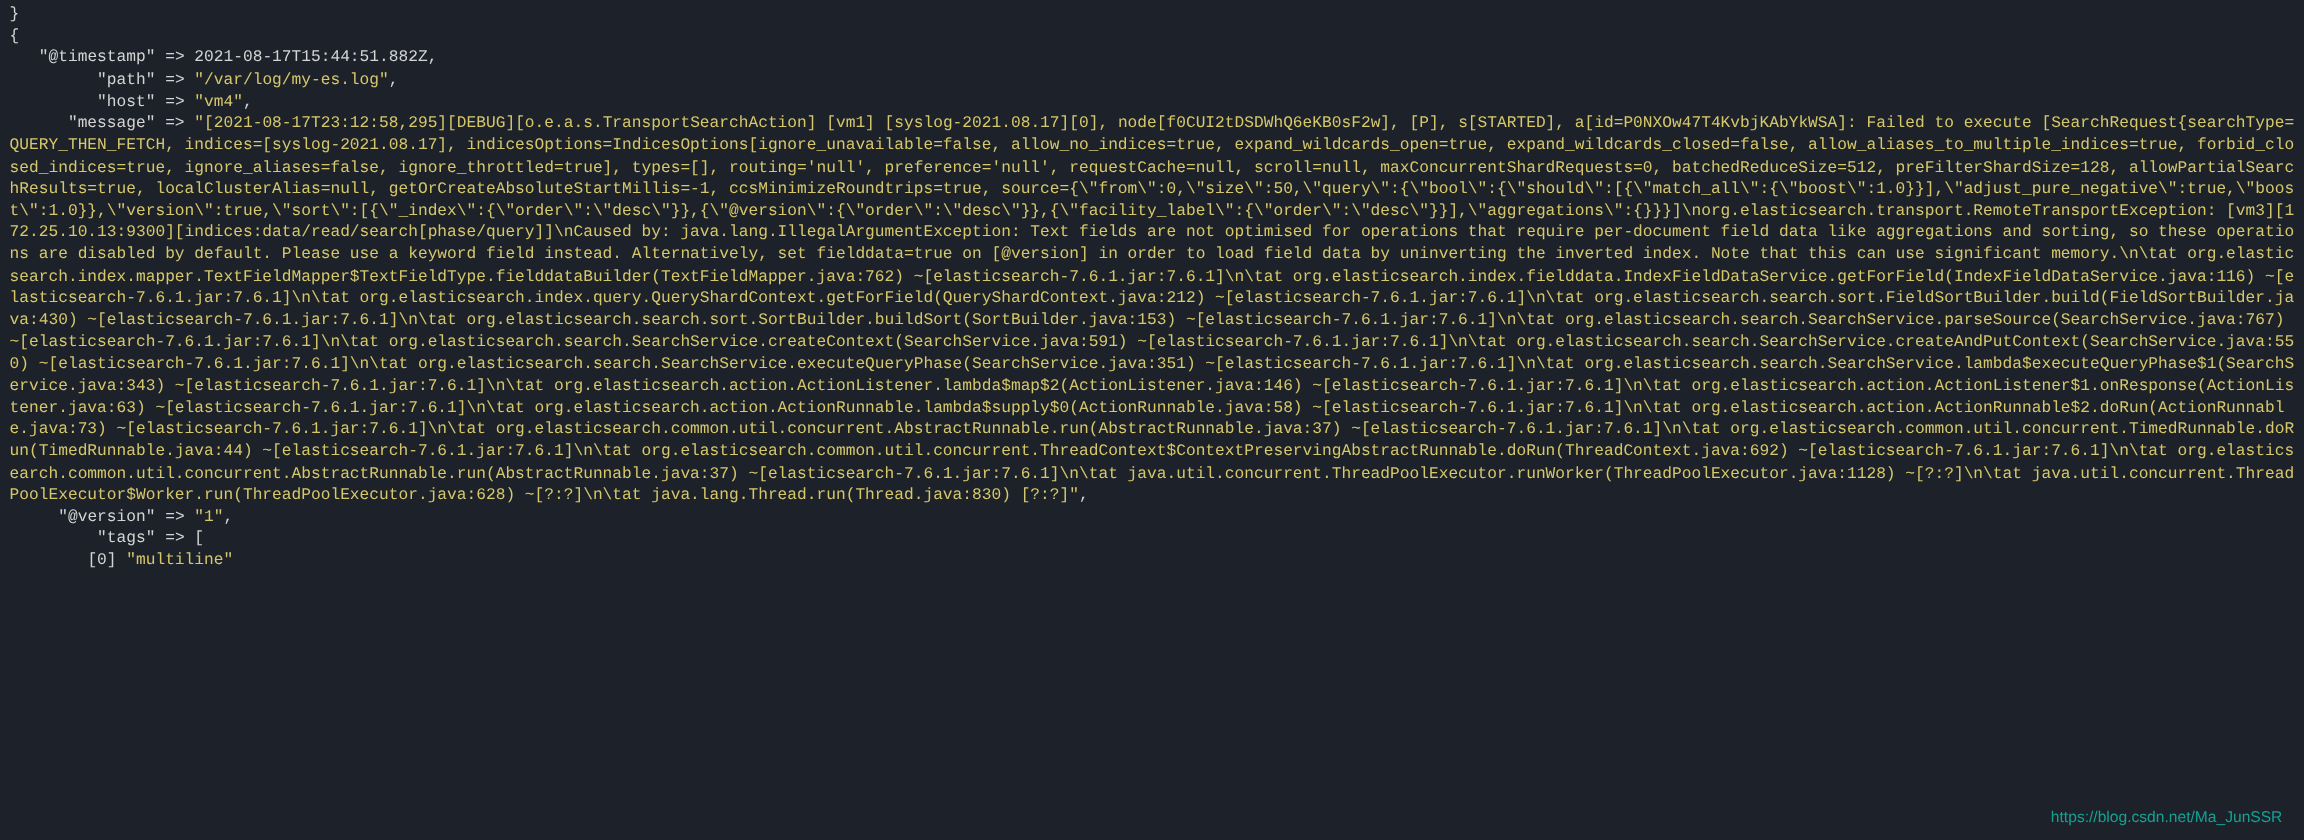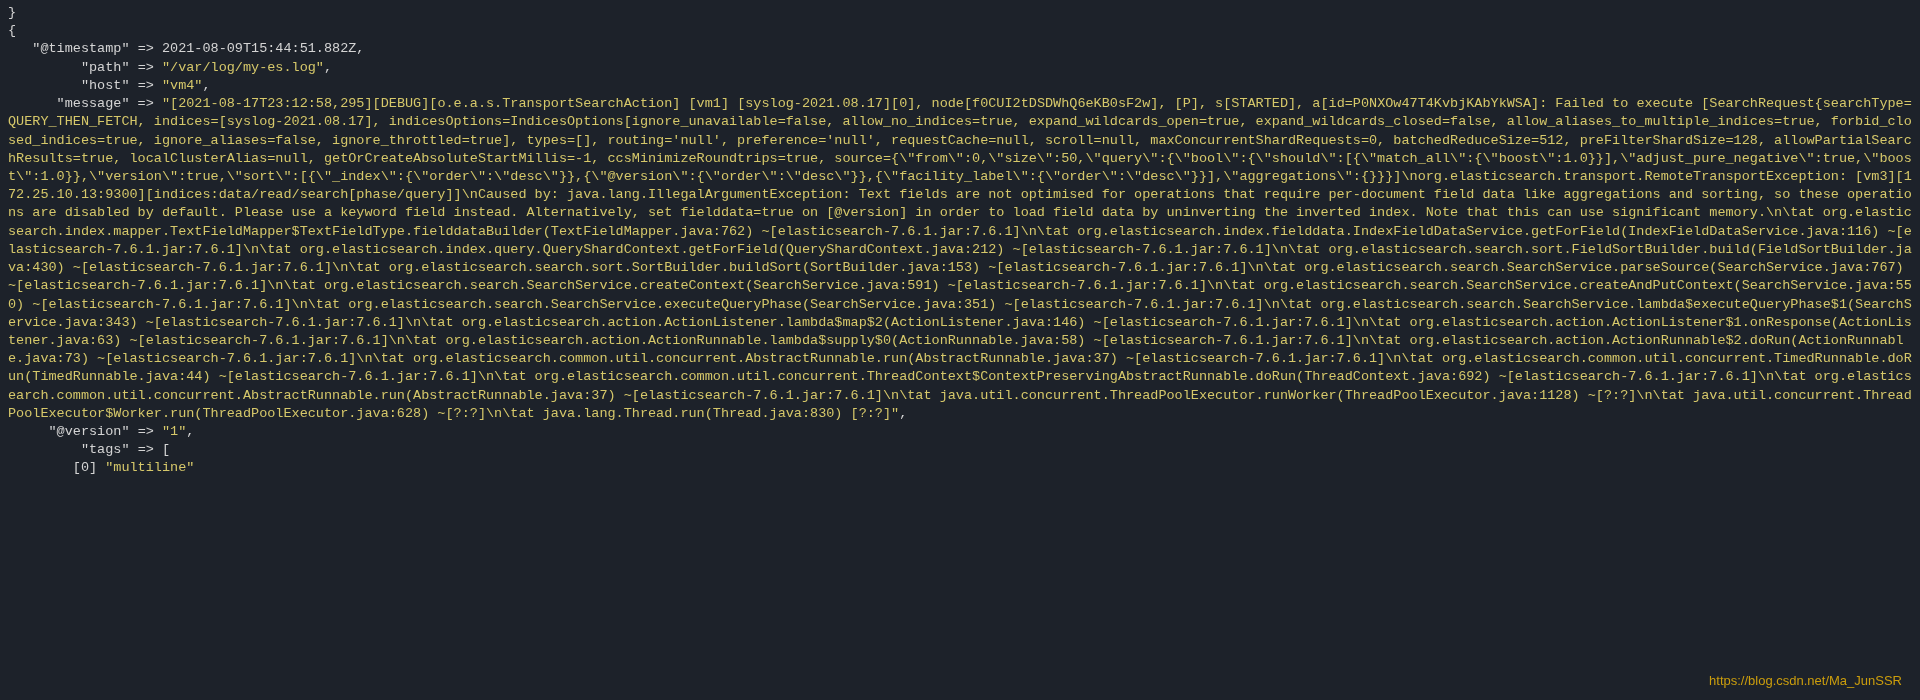--- a/index.html
+++ b/index.html
@@ -14,34 +14,34 @@
     overflow-wrap: break-word;
     word-break: break-all;
   }
   .line { white-space: pre-wrap; }
   .yellow { color: #d6c86a; }
   .white { color: #d4d4d4; }
   .watermark {
     position: fixed;
     right: 18px;
     bottom: 10px;
-    color: #eab308;
+    color: #14b8a6;
     font-size: 13px;
     font-family: Arial, sans-serif;
     opacity: 0.85;
   }
 </style>
 </head>
 <body>
 
 <div>
   <div class="line white">}</div>
   <div class="line white">{</div>
 
-  <div class="line"><span class="white">   "@timestamp" =&gt; </span><span class="white">2021-08-09T15:44:51.882Z,</span></div>
+  <div class="line"><span class="white">   "@timestamp" =&gt; </span><span class="white">2021-08-17T15:44:51.882Z,</span></div>
 
   <div class="line"><span class="white">         "path" =&gt; </span><span class="yellow">"/var/log/my-es.log"</span><span class="white">,</span></div>
 
   <div class="line"><span class="white">         "host" =&gt; </span><span class="yellow">"vm4"</span><span class="white">,</span></div>
 
   <div class="line"><span class="white">      "message" =&gt; </span><span class="yellow">"[2021-08-17T23:12:58,295][DEBUG][o.e.a.s.TransportSearchAction] [vm1] [syslog-2021.08.17][0], node[f0CUI2tDSDWhQ6eKB0sF2w], [P], s[STARTED], a[id=P0NXOw47T4KvbjKAbYkWSA]: Failed to execute [SearchRequest{searchType=QUERY_THEN_FETCH, indices=[syslog-2021.08.17], indicesOptions=IndicesOptions[ignore_unavailable=false, allow_no_indices=true, expand_wildcards_open=true, expand_wildcards_closed=false, allow_aliases_to_multiple_indices=true, forbid_closed_indices=true, ignore_aliases=false, ignore_throttled=true], types=[], routing='null', preference='null', requestCache=null, scroll=null, maxConcurrentShardRequests=0, batchedReduceSize=512, preFilterShardSize=128, allowPartialSearchResults=true, localClusterAlias=null, getOrCreateAbsoluteStartMillis=-1, ccsMinimizeRoundtrips=true, source={\"from\":0,\"size\":50,\"query\":{\"bool\":{\"should\":[{\"match_all\":{\"boost\":1.0}}],\"adjust_pure_negative\":true,\"boost\":1.0}},\"version\":true,\"sort\":[{\"_index\":{\"order\":\"desc\"}},{\"@version\":{\"order\":\"desc\"}},{\"facility_label\":{\"order\":\"desc\"}}],\"aggregations\":{}}}]\norg.elasticsearch.transport.RemoteTransportException: [vm3][172.25.10.13:9300][indices:data/read/search[phase/query]]\nCaused by: java.lang.IllegalArgumentException: Text fields are not optimised for operations that require per-document field data like aggregations and sorting, so these operations are disabled by default. Please use a keyword field instead. Alternatively, set fielddata=true on [@version] in order to load field data by uninverting the inverted index. Note that this can use significant memory.\n\tat org.elasticsearch.index.mapper.TextFieldMapper$TextFieldType.fielddataBuilder(TextFieldMapper.java:762) ~[elasticsearch-7.6.1.jar:7.6.1]\n\tat org.elasticsearch.index.fielddata.IndexFieldDataService.getForField(IndexFieldDataService.java:116) ~[elasticsearch-7.6.1.jar:7.6.1]\n\tat org.elasticsearch.index.query.QueryShardContext.getForField(QueryShardContext.java:212) ~[elasticsearch-7.6.1.jar:7.6.1]\n\tat org.elasticsearch.search.sort.FieldSortBuilder.build(FieldSortBuilder.java:430) ~[elasticsearch-7.6.1.jar:7.6.1]\n\tat org.elasticsearch.search.sort.SortBuilder.buildSort(SortBuilder.java:153) ~[elasticsearch-7.6.1.jar:7.6.1]\n\tat org.elasticsearch.search.SearchService.parseSource(SearchService.java:767) ~[elasticsearch-7.6.1.jar:7.6.1]\n\tat org.elasticsearch.search.SearchService.createContext(SearchService.java:591) ~[elasticsearch-7.6.1.jar:7.6.1]\n\tat org.elasticsearch.search.SearchService.createAndPutContext(SearchService.java:550) ~[elasticsearch-7.6.1.jar:7.6.1]\n\tat org.elasticsearch.search.SearchService.executeQueryPhase(SearchService.java:351) ~[elasticsearch-7.6.1.jar:7.6.1]\n\tat org.elasticsearch.search.SearchService.lambda$executeQueryPhase$1(SearchService.java:343) ~[elasticsearch-7.6.1.jar:7.6.1]\n\tat org.elasticsearch.action.ActionListener.lambda$map$2(ActionListener.java:146) ~[elasticsearch-7.6.1.jar:7.6.1]\n\tat org.elasticsearch.action.ActionListener$1.onResponse(ActionListener.java:63) ~[elasticsearch-7.6.1.jar:7.6.1]\n\tat org.elasticsearch.action.ActionRunnable.lambda$supply$0(ActionRunnable.java:58) ~[elasticsearch-7.6.1.jar:7.6.1]\n\tat org.elasticsearch.action.ActionRunnable$2.doRun(ActionRunnable.java:73) ~[elasticsearch-7.6.1.jar:7.6.1]\n\tat org.elasticsearch.common.util.concurrent.AbstractRunnable.run(AbstractRunnable.java:37) ~[elasticsearch-7.6.1.jar:7.6.1]\n\tat org.elasticsearch.common.util.concurrent.TimedRunnable.doRun(TimedRunnable.java:44) ~[elasticsearch-7.6.1.jar:7.6.1]\n\tat org.elasticsearch.common.util.concurrent.ThreadContext$ContextPreservingAbstractRunnable.doRun(ThreadContext.java:692) ~[elasticsearch-7.6.1.jar:7.6.1]\n\tat org.elasticsearch.common.util.concurrent.AbstractRunnable.run(AbstractRunnable.java:37) ~[elasticsearch-7.6.1.jar:7.6.1]\n\tat java.util.concurrent.ThreadPoolExecutor.runWorker(ThreadPoolExecutor.java:1128) ~[?:?]\n\tat java.util.concurrent.ThreadPoolExecutor$Worker.run(ThreadPoolExecutor.java:628) ~[?:?]\n\tat java.lang.Thread.run(Thread.java:830) [?:?]"</span><span class="white">,</span></div>
 
   <div class="line"><span class="white">     "@version" =&gt; </span><span class="yellow">"1"</span><span class="white">,</span></div>
 
   <div class="line white">         "tags" =&gt; [</div>

